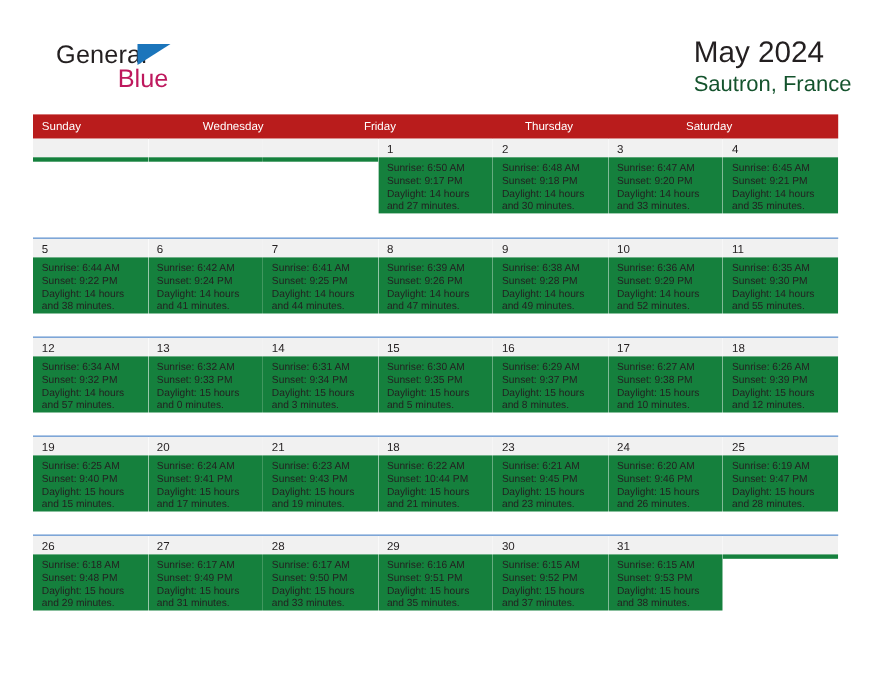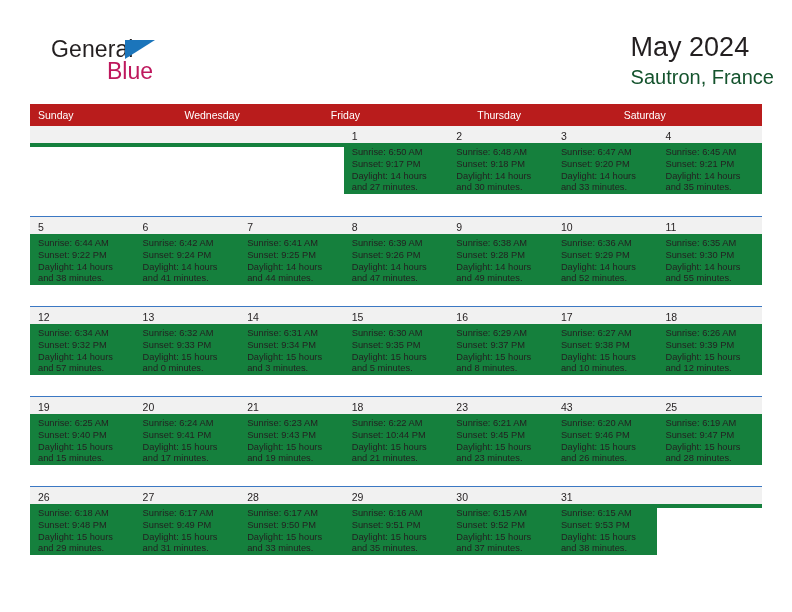--- a/index.html
+++ b/index.html
@@ -418,21 +418,21 @@
             <div class="day-cell">
               <div class="day-number-band"><span class="day-number">23</span></div>
               <div class="day-info">
                 <div class="info-line">Sunrise: 6:21 AM</div>
                 <div class="info-line">Sunset: 9:45 PM</div>
                 <div class="info-line">Daylight: 15 hours</div>
                 <div class="info-line">and 23 minutes.</div>
               </div>
             </div>
             <div class="day-cell">
-              <div class="day-number-band"><span class="day-number">43</span></div>
+              <div class="day-number-band"><span class="day-number">24</span></div>
               <div class="day-info">
                 <div class="info-line">Sunrise: 6:20 AM</div>
                 <div class="info-line">Sunset: 9:46 PM</div>
                 <div class="info-line">Daylight: 15 hours</div>
                 <div class="info-line">and 26 minutes.</div>
               </div>
             </div>
             <div class="day-cell">
               <div class="day-number-band"><span class="day-number">25</span></div>
               <div class="day-info">

